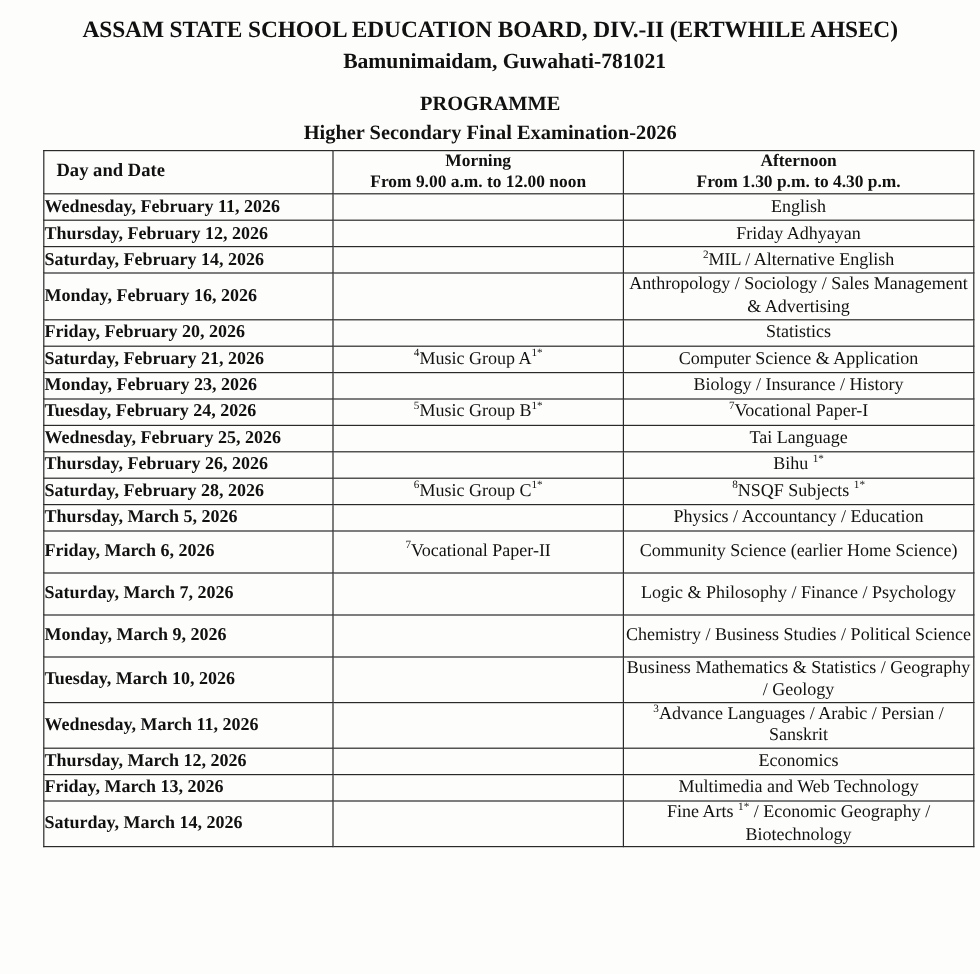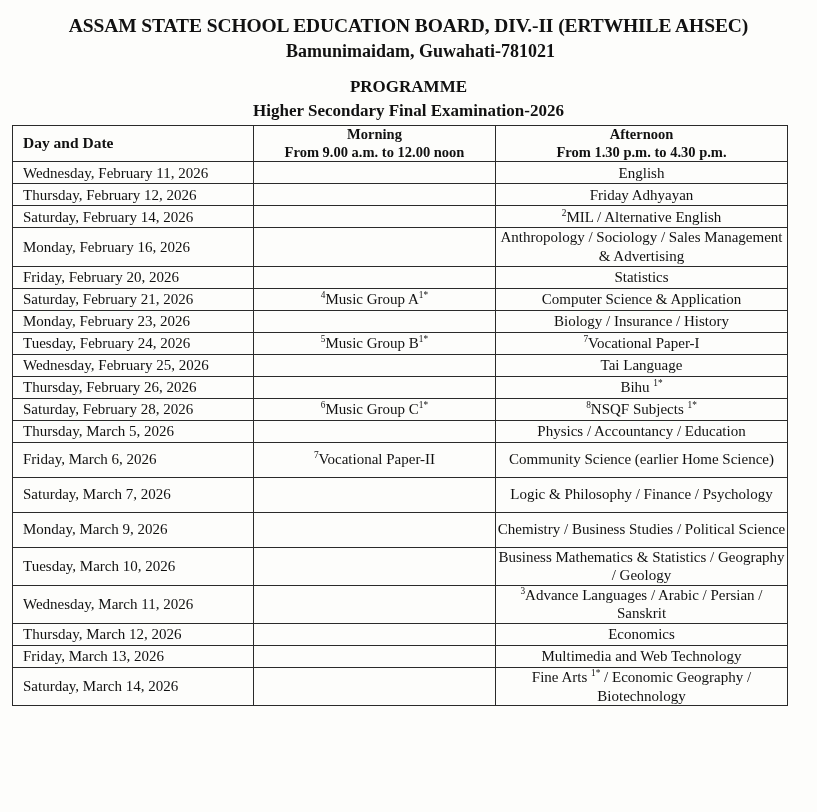--- a/index.html
+++ b/index.html
@@ -48,21 +48,21 @@
   .exam-title {
     font-size: 17px;
     font-weight: bold;
     margin-top: 3px;
     line-height: 1.25;
   }
 
   
   .table-wrap {
     position: absolute;
-    left: 12px;
+    left: 36px;
     top: 125px;
     width: 775px;
   }
   table.schedule {
     width: 775px;
     border-collapse: collapse;
     table-layout: fixed;
   }
   table.schedule th,
   table.schedule td {
@@ -90,22 +90,23 @@
   .head-line2 { display: block; }
 
   tbody td {
     font-size: 15px;
     line-height: 1.24;
     text-align: center;
     padding: 3px 6px 4px 6px;
   }
   tbody td.day-cell {
     text-align: left;
-    padding-left: 10px;
+    padding-left: 0;
     font-size: 15px;
+    font-weight: bold;
   }
   tbody td.empty-cell { padding: 0; }
 
   tr.tall td { height: 34px; }
   tr.short td { height: 21px; }
 
   sup {
     font-size: 0.62em;
     vertical-align: super;
     line-height: 0;

